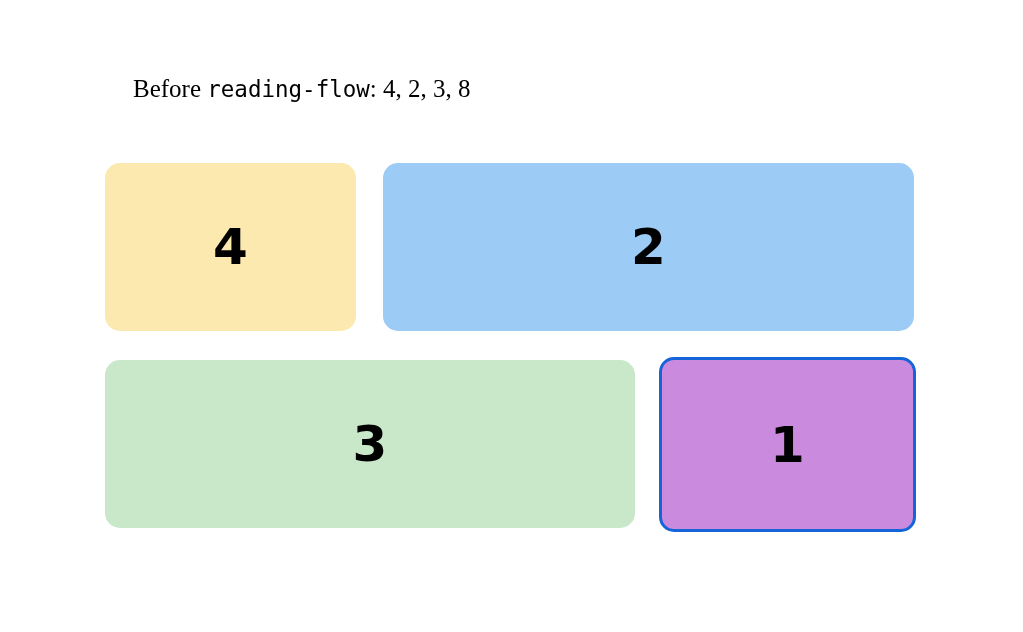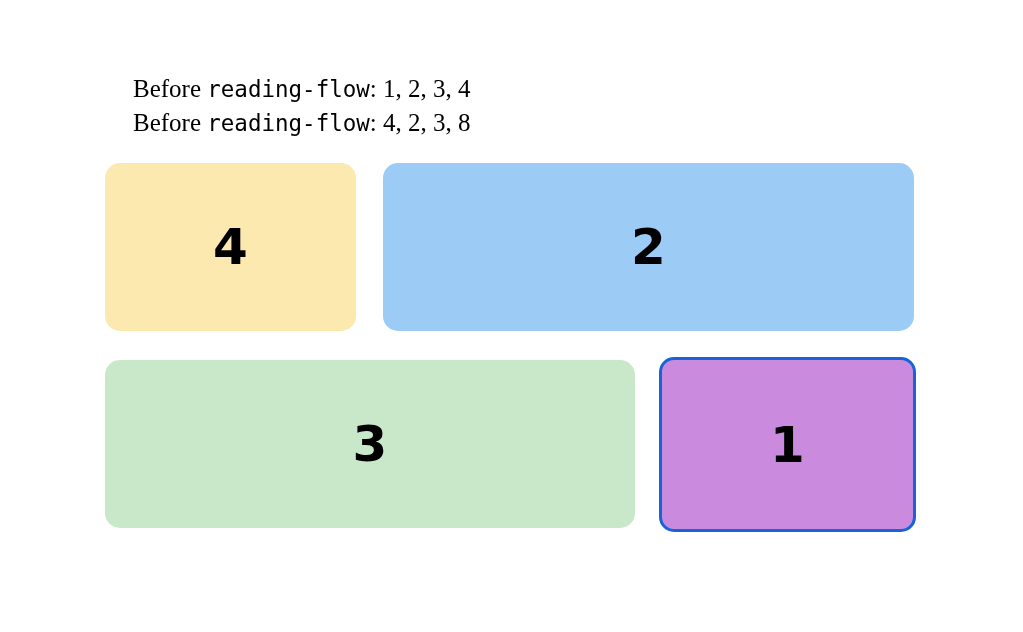--- a/index.html
+++ b/index.html
@@ -100,21 +100,20 @@
     background: #ca8ade;
     border: 3px solid #1565d8;
   }
 </style>
 </head>
 <body>
 
 <div id="canvas">
 
   <div id="caption">
-    <div class="caption-line"><span>Before </span><span class="mono">reading-flow</span><span>: </span><span class="seq">1, 2, 3, 4</span></div>
     <div class="caption-line"><span>Before </span><span class="mono">reading-flow</span><span>: </span><span class="seq">4, 2, 3, 8</span></div>
   </div>
 
   <div class="box" id="box-4">
     <span class="box-num">4</span>
   </div>
 
   <div class="box" id="box-2">
     <span class="box-num">2</span>
   </div>

